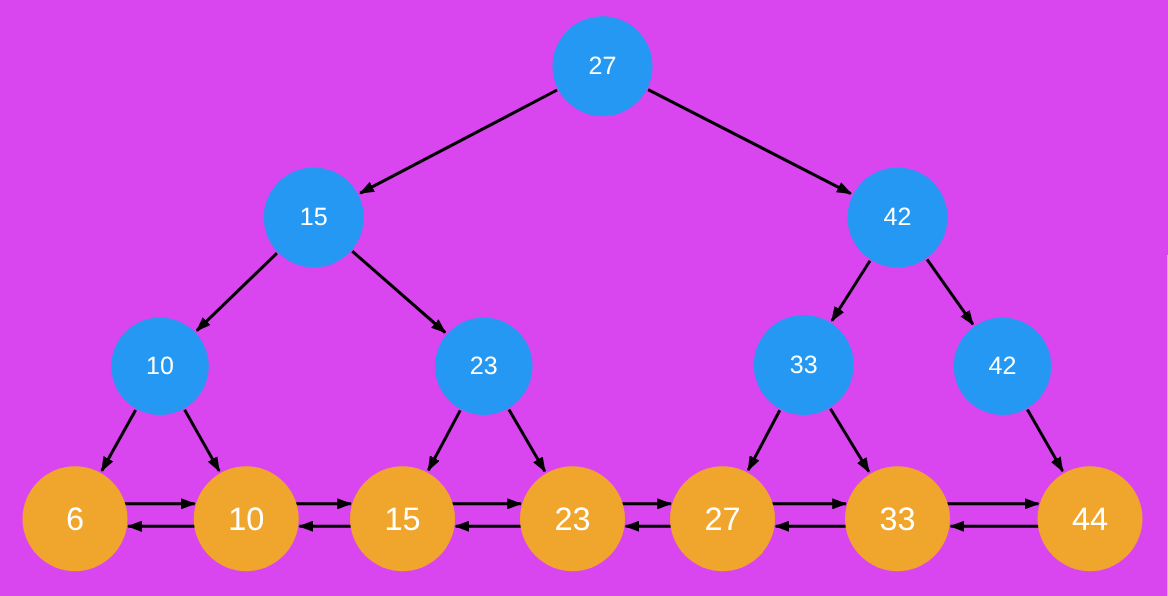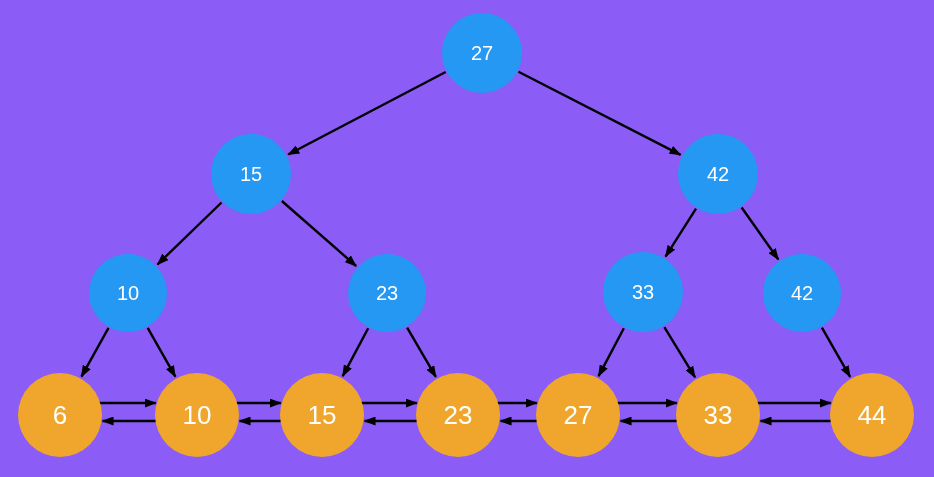--- a/index.html
+++ b/index.html
@@ -5,21 +5,21 @@
   html, body {
     margin: 0;
     padding: 0;
     background: #ffffff;
     font-family: "Liberation Sans", sans-serif;
   }
   .canvas {
     position: relative;
     width: 934px;
     height: 477px;
-    background: #8b5cf6;
+    background: #d946ef;
     overflow: hidden;
   }
   svg { display: block; }
   text {
     font-family: "Liberation Sans", sans-serif;
     fill: #ffffff;
     text-anchor: middle;
     user-select: none;
   }
   text.internal-label { font-size: 20px; }

